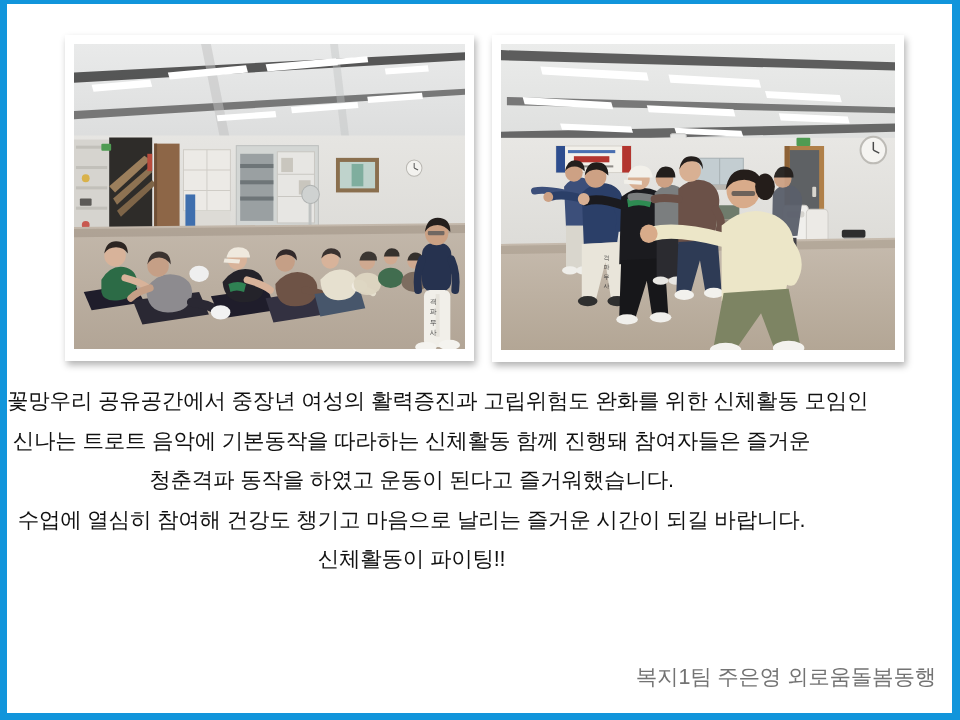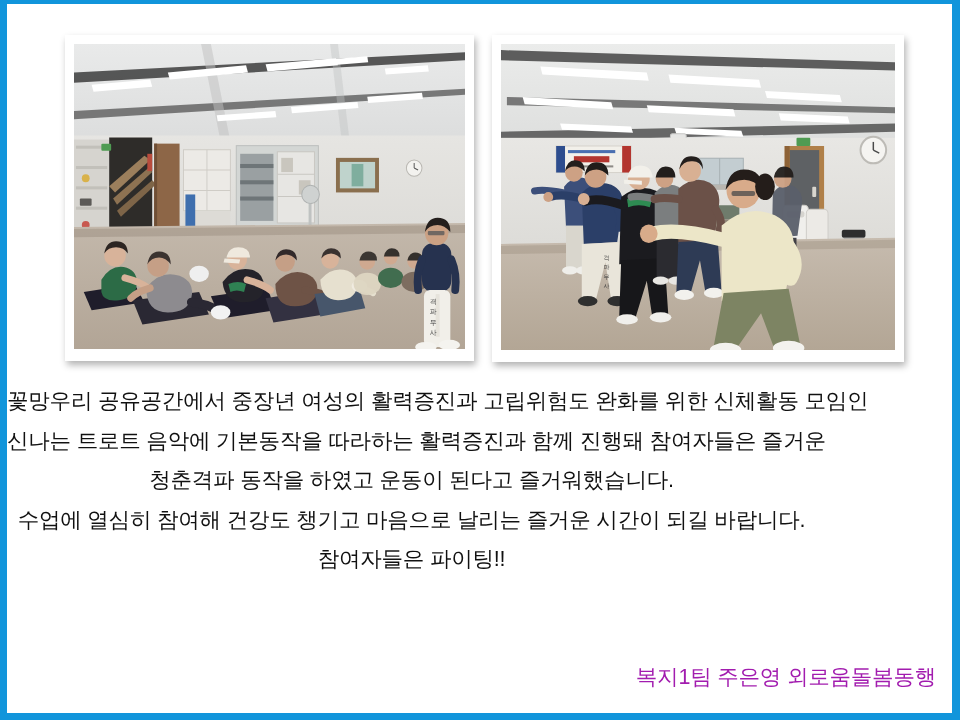--- a/index.html
+++ b/index.html
@@ -77,21 +77,21 @@
     white-space: nowrap;
   }
 
   #body-text .line { display: block; }
 
   
   #signature {
     position: absolute;
     right: 16px;
     top: 658px;
-    color: #a21caf;
+    color: #737373;
     font-size: 21.5px;
     line-height: 30px;
     letter-spacing: -0.2px;
     white-space: nowrap;
     text-align: right;
   }
 </style>
 </head>
 <body>
 
@@ -432,22 +432,22 @@
               <ellipse cx="292" cy="298" rx="16" ry="7" fill="#f3f2ee"></ellipse>
             </g>
           </svg>
         </div>
       </div>
 
     </div>
 
     <div id="body-text">
       <span class="line">꽃망우리 공유공간에서 중장년 여성의 활력증진과 고립위험도 완화를 위한 신체활동 모임인</span>
-      <span class="line">신나는 트로트 음악에 기본동작을 따라하는 활력증진과 함께 진행돼 참여자들은 즐거운</span>
+      <span class="line">신나는 트로트 음악에 기본동작을 따라하는 신체활동 함께 진행돼 참여자들은 즐거운</span>
       <span class="line">청춘격파 동작을 하였고 운동이 된다고 즐거워했습니다.</span>
       <span class="line">수업에 열심히 참여해 건강도 챙기고 마음으로 날리는 즐거운 시간이 되길 바랍니다.</span>
-      <span class="line">참여자들은 파이팅!!</span>
+      <span class="line">신체활동이 파이팅!!</span>
     </div>
 
     <div id="signature">복지1팀 주은영 외로움돌봄동행</div>
 
   </div>
 </div>
 
 </body></html>

